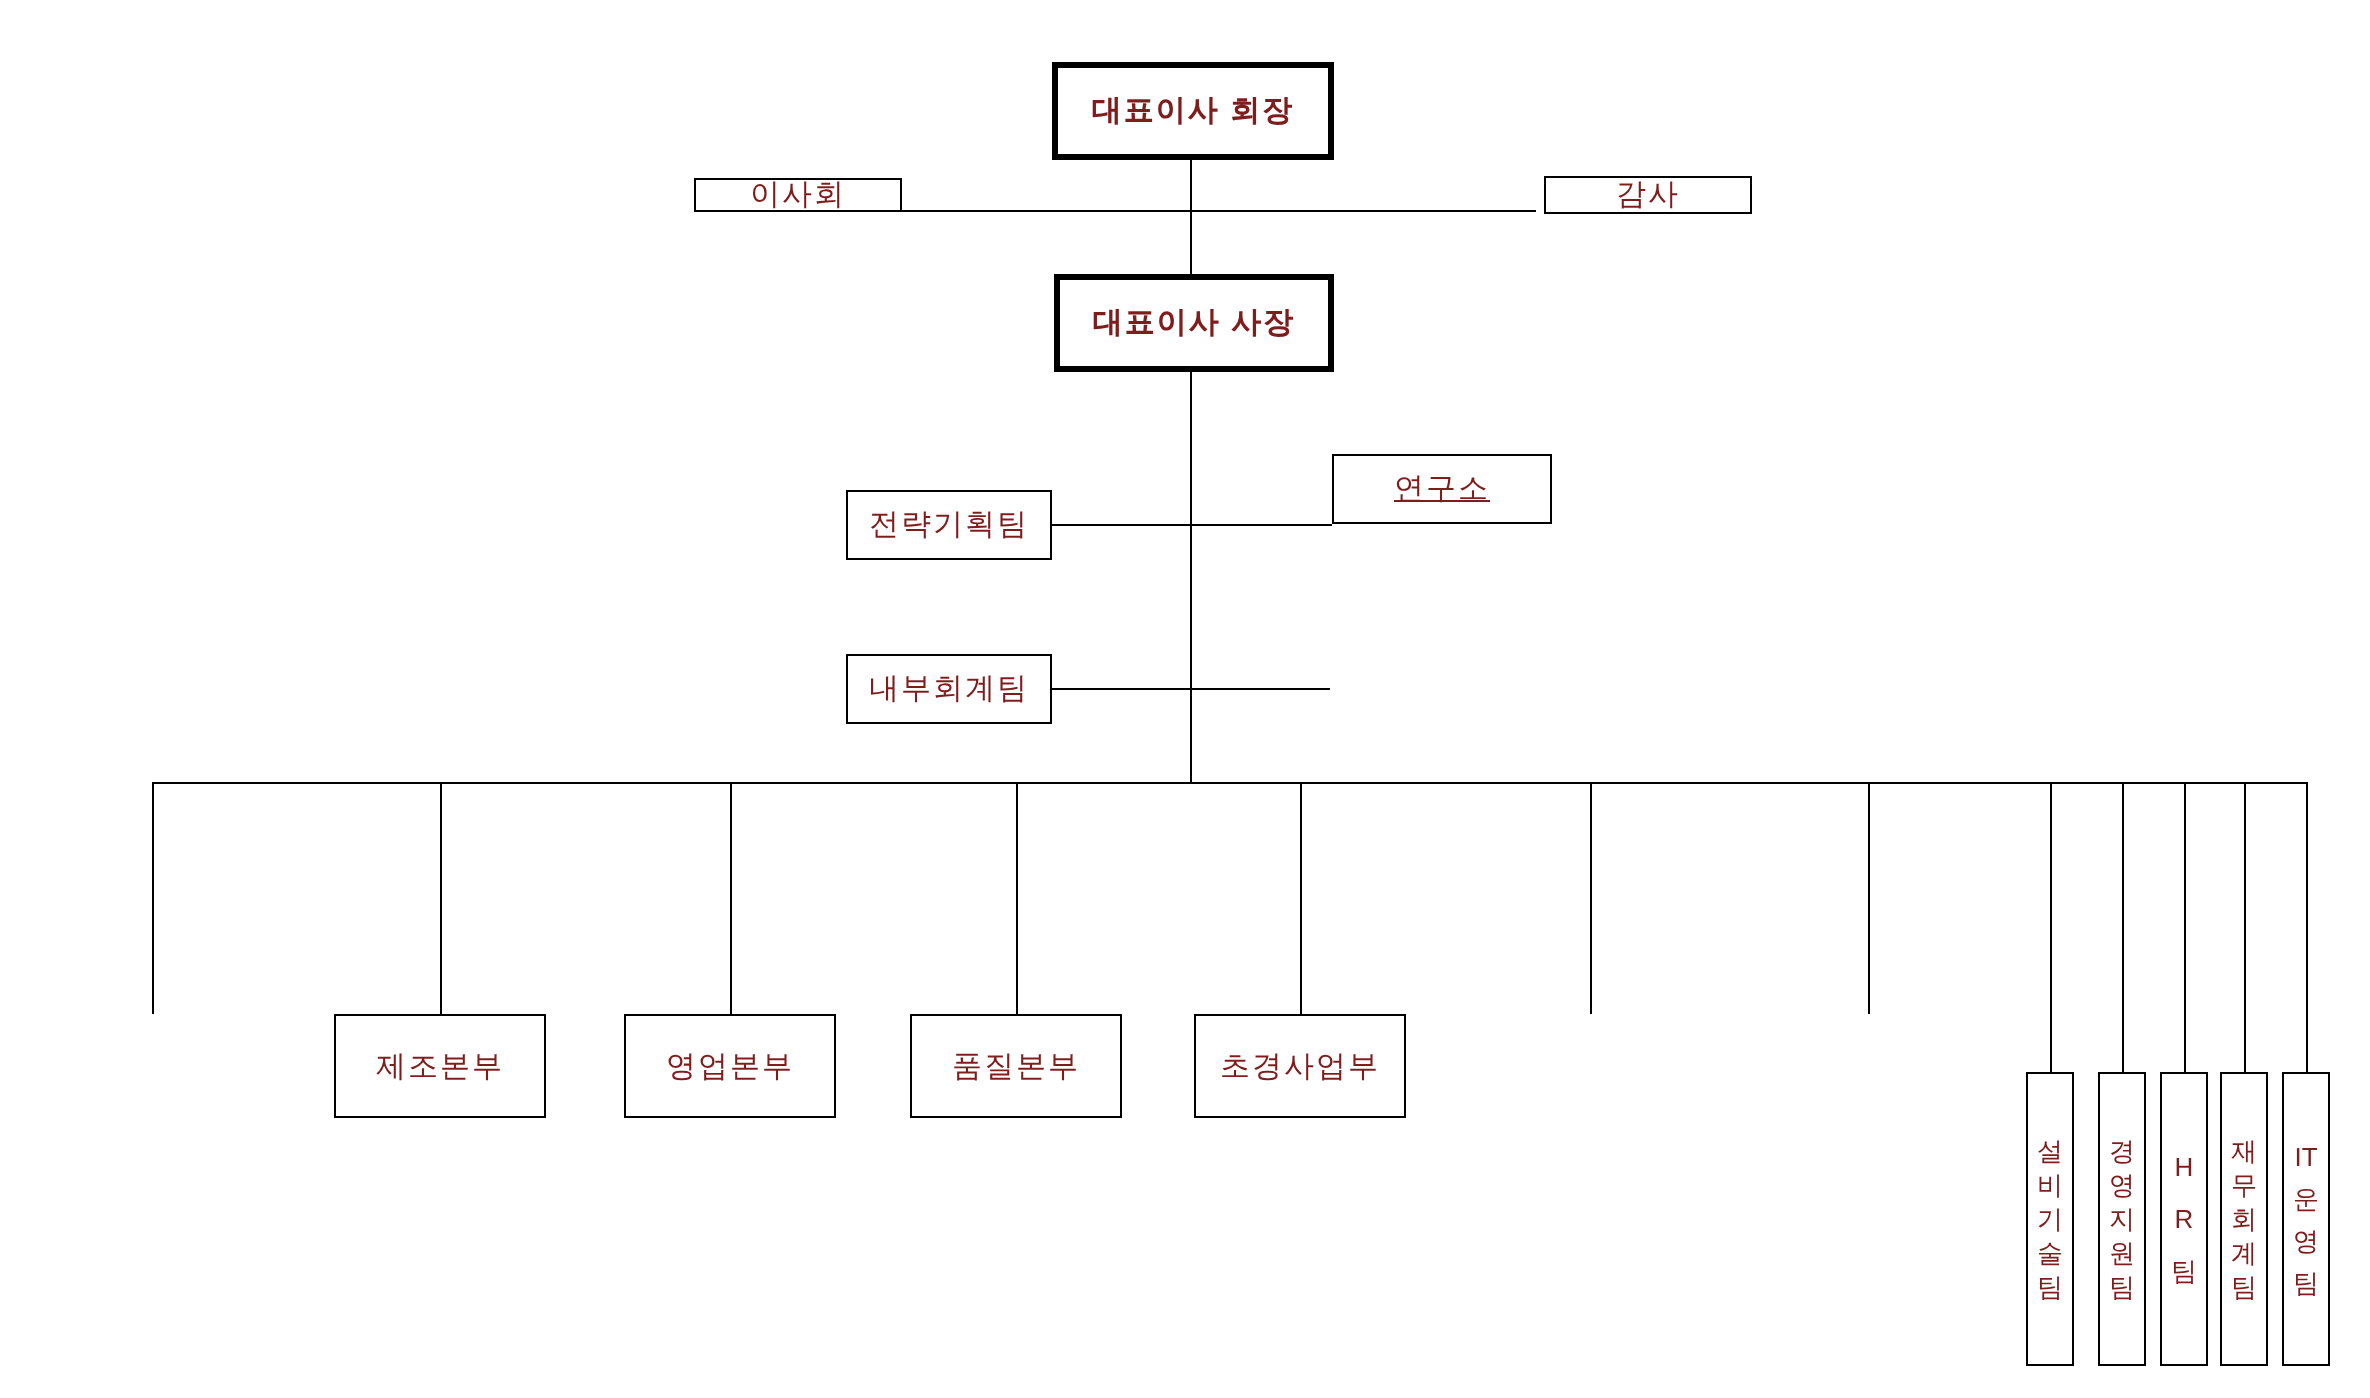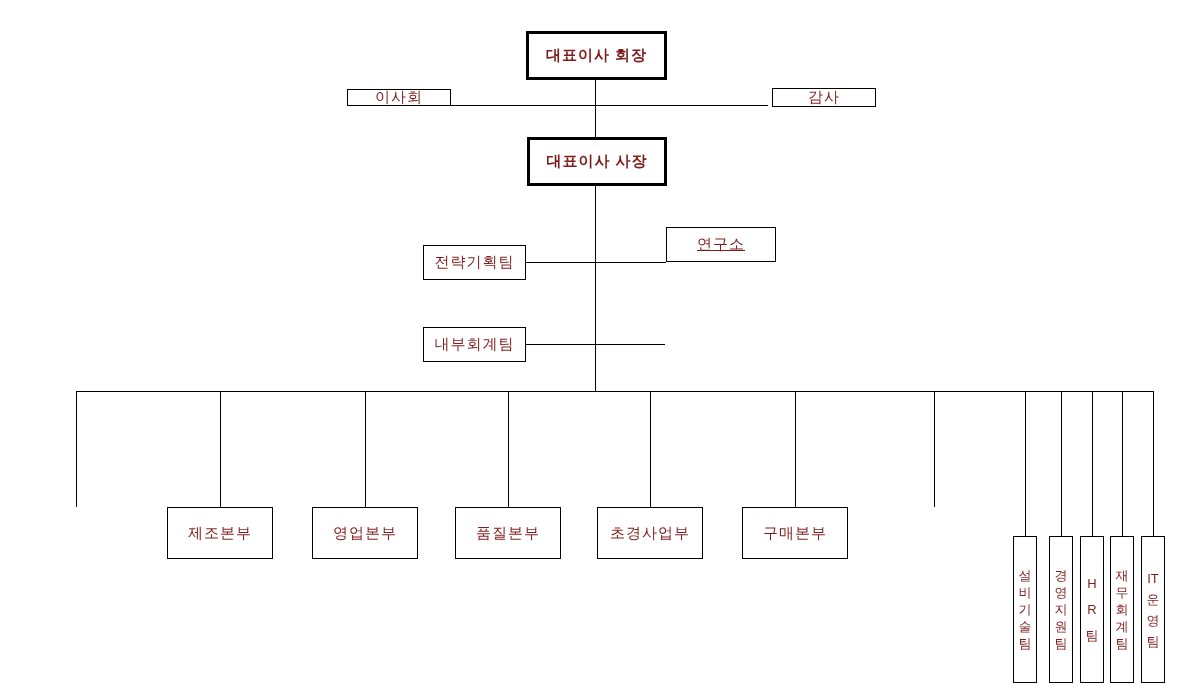--- a/index.html
+++ b/index.html
@@ -105,23 +105,20 @@
   </div>
   <div class="node" id="n-sales">
     <span>영업본부</span>
   </div>
   <div class="node" id="n-elec">
     <span>품질본부</span>
   </div>
   <div class="node" id="n-carbide">
     <span>초경사업부</span>
   </div>
-  <div class="node" id="n-purch">
-    <span>구매본부</span>
-  </div>
 
   <div class="vnode lh17" id="n-facility">
       <span>설</span>
       <span>비</span>
       <span>기</span>
       <span>술</span>
       <span>팀</span>
     </div>
   <div class="vnode lh17" id="n-mgmtsup">
       <span>경</span>

